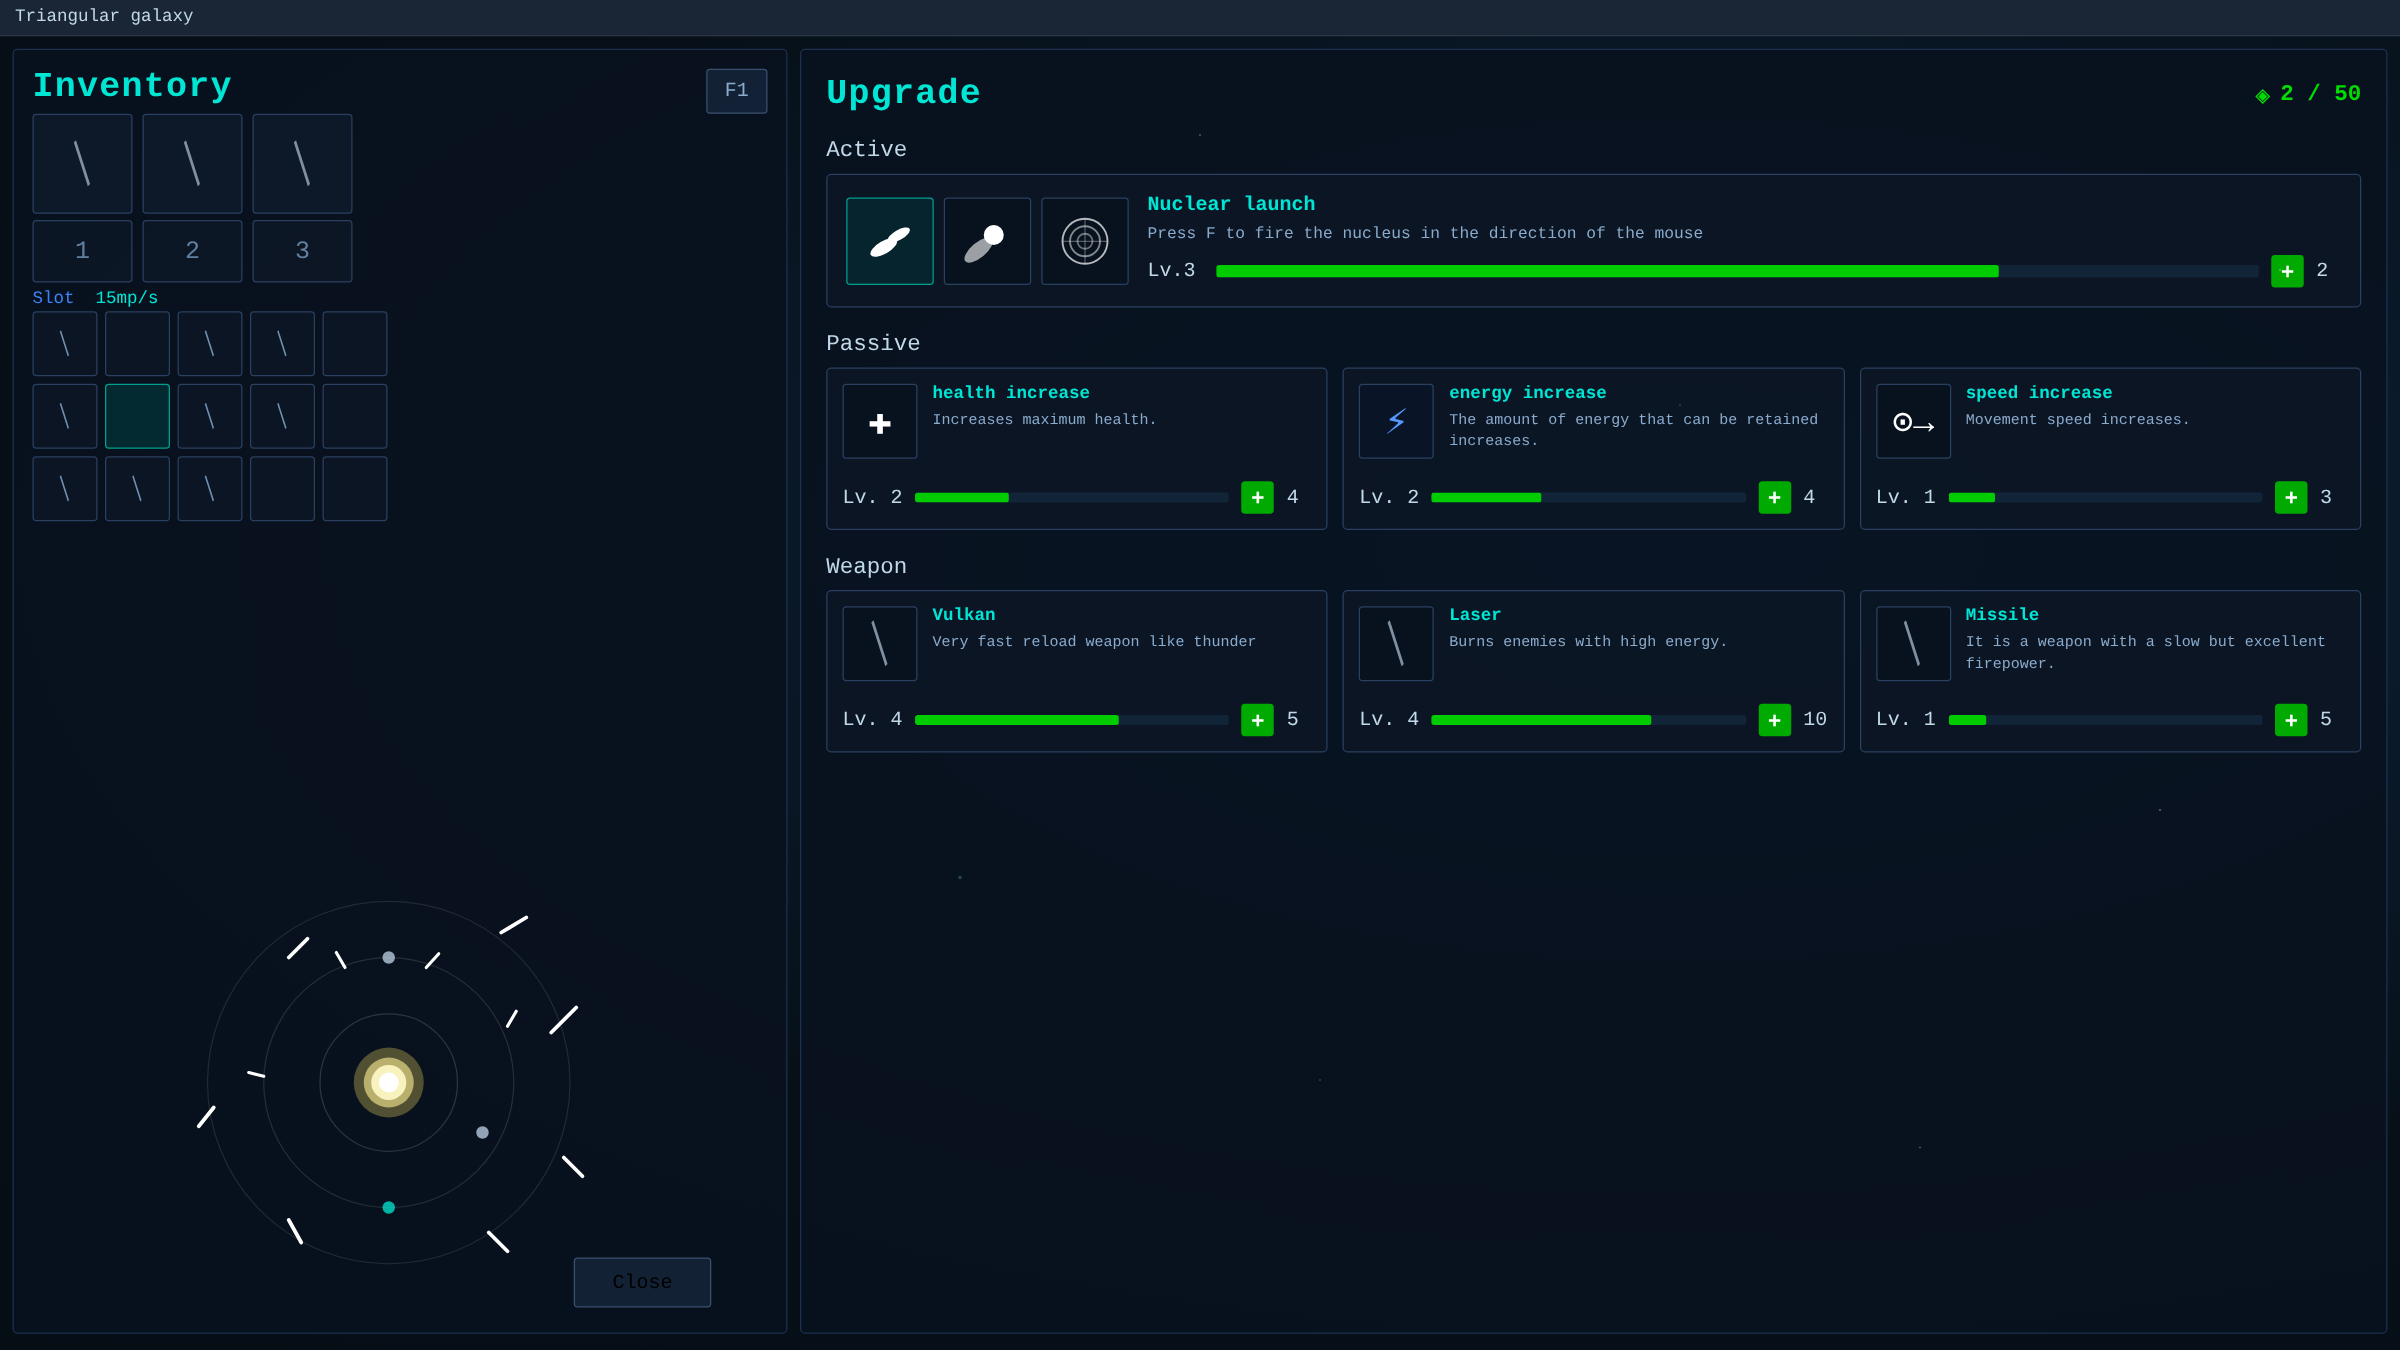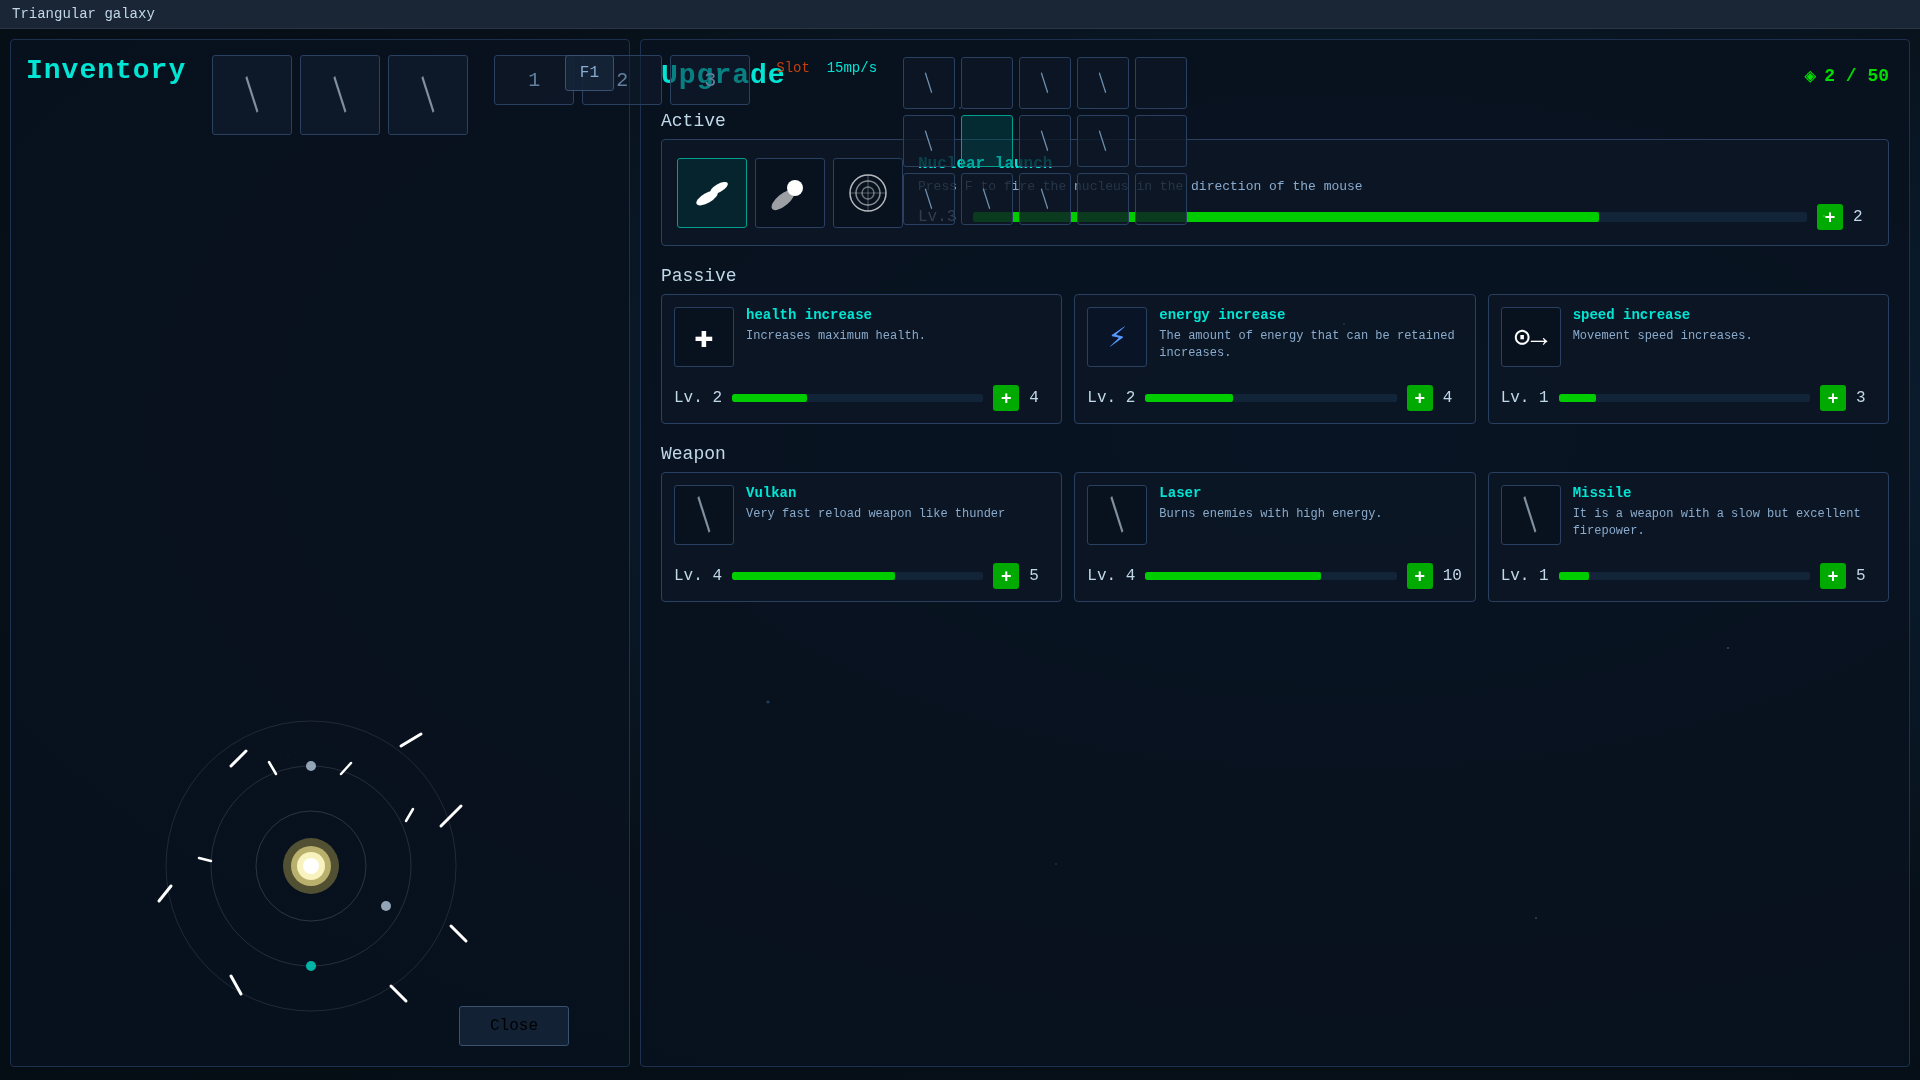--- a/index.html
+++ b/index.html
@@ -52,22 +52,22 @@
     
     .left-panel {
       width: 620px;
       min-width: 620px;
       background: rgba(8, 18, 30, 0.85);
       border: 1px solid #1e3050;
       border-radius: 4px;
       padding: 15px;
       position: relative;
       display: flex;
-      flex-direction: row;
-      gap: 26px;
+      flex-direction: column;
+      gap: 0;
     }
 
     .inventory-title {
       font-size: 28px;
       color: #00e5d4;
       font-weight: bold;
       letter-spacing: 1px;
       margin-bottom: 5px;
     }
 
@@ -128,21 +128,21 @@
     }
 
     
     .slot-info {
       font-size: 14px;
       color: #6080a0;
       margin-top: 5px;
     }
 
     .slot-info span {
-      color: #c2410c;
+      color: #3b82f6;
     }
 
     
     .inventory-grid {
       display: flex;
       flex-direction: column;
       gap: 6px;
       margin-top: 2px;
     }
 

